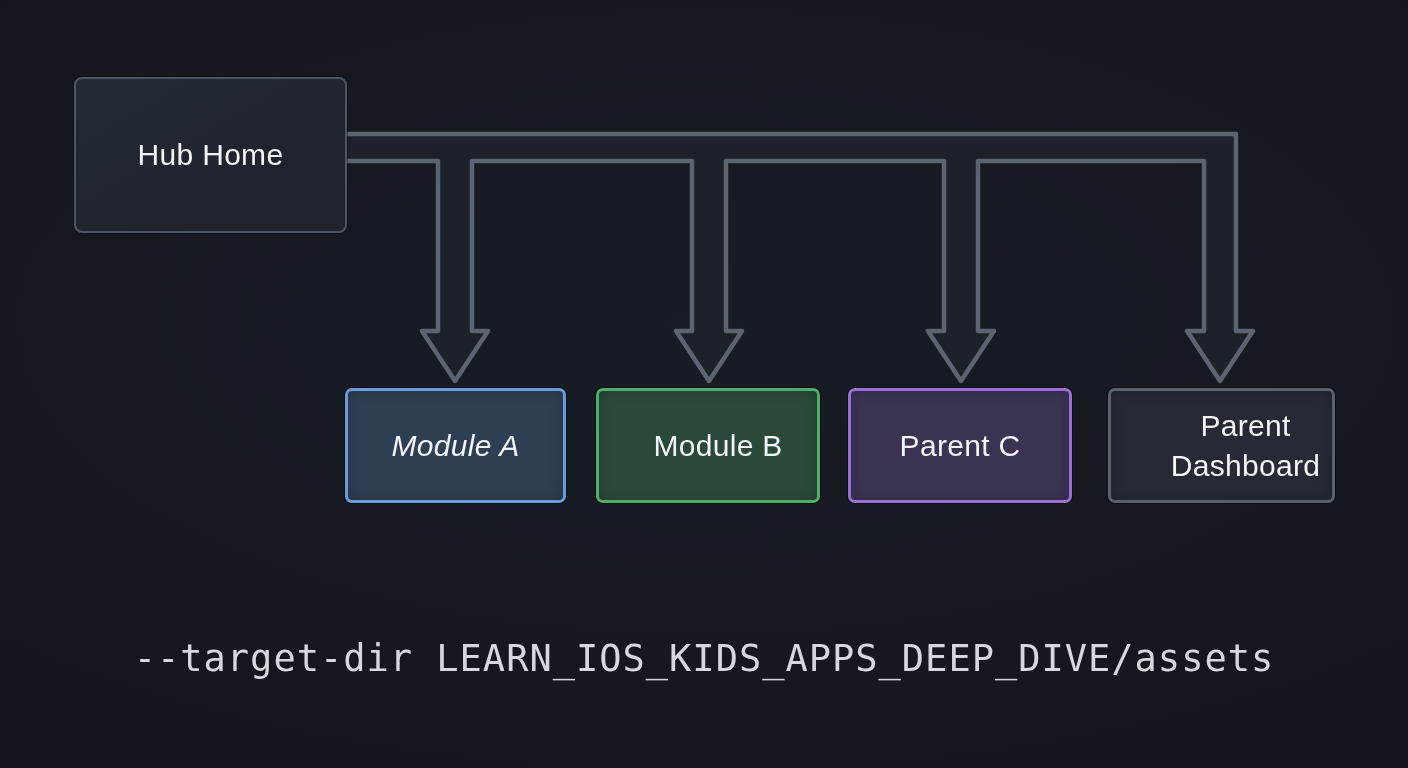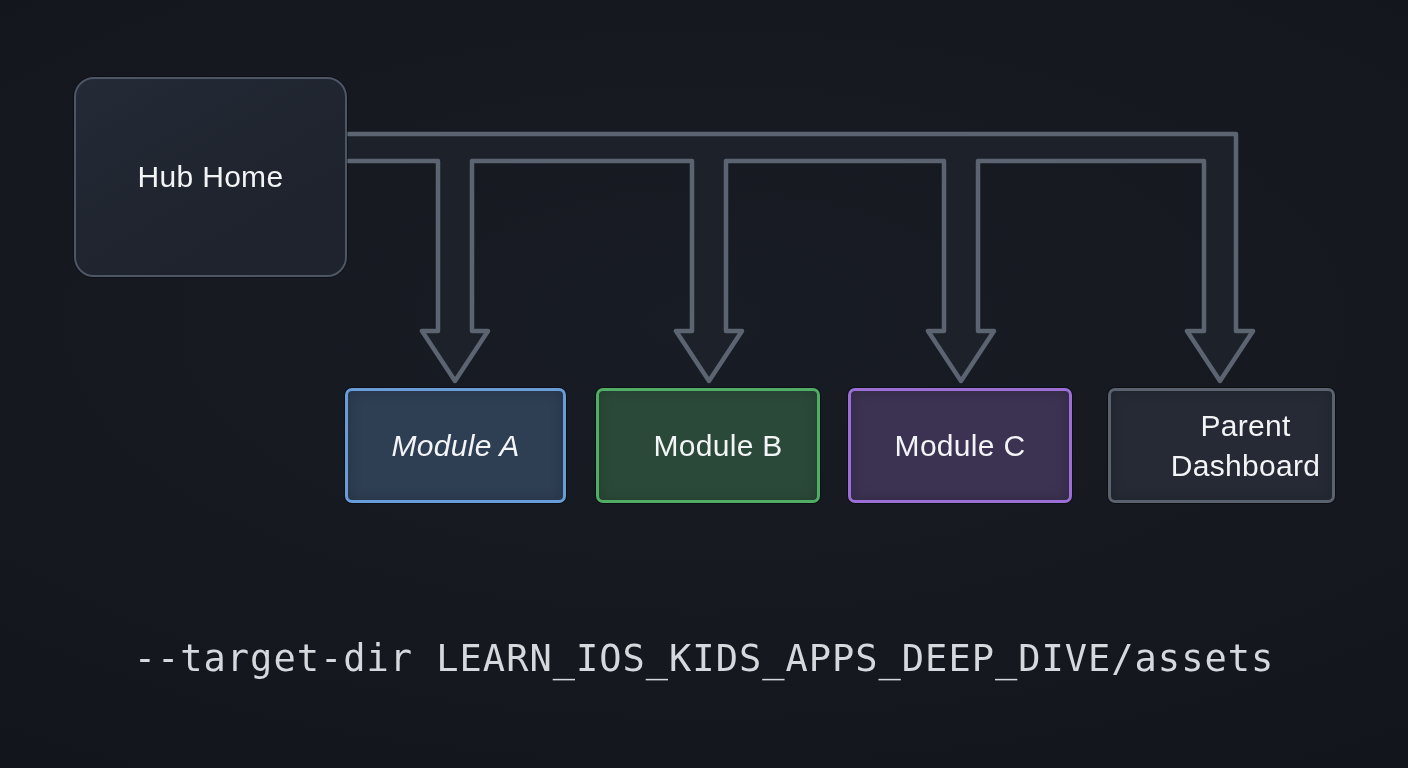--- a/index.html
+++ b/index.html
@@ -29,23 +29,23 @@
     text-align: center;
     color: #f2f4f6;
     font-size: 30px;
     line-height: 40px;
     letter-spacing: 0.3px;
   }
   .node-hub {
     left: 74px;
     top: 77px;
     width: 273px;
-    height: 200px;
+    height: 156px;
     border: 2.5px solid #4d5664;
-    border-radius: 20px;
+    border-radius: 8px;
     background: linear-gradient(150deg, #242a36 0%, #1e232d 70%);
     box-shadow: 0 0 0 1px rgba(0,0,0,0.35);
   }
   .node-module {
     top: 388px;
     height: 115px;
     border-width: 3px;
     border-style: solid;
     border-radius: 7px;
     box-shadow: 0 0 0 1px rgba(0,0,0,0.4), inset 0 0 14px rgba(0,0,0,0.18);
@@ -86,21 +86,21 @@
 
   <div class="node node-module node-module-a" style="background-color: rgb(46, 62, 83); border-color: rgb(104, 157, 218);">
     <span>Module A</span>
   </div>
 
   <div class="node node-module node-module-b" style="background-color: rgb(43, 73, 57); border-color: rgb(80, 173, 102);">
     <span>Module B</span>
   </div>
 
   <div class="node node-module node-module-c" style="background-color: rgb(60, 50, 82); border-color: rgb(155, 111, 214);">
-    <span>Module C</span>
+    <span>Parent C</span>
   </div>
 
   <div class="node node-module node-module-d" style="background-color: rgb(37, 42, 52); border-color: rgb(90, 98, 110); padding-left: 48px;">
     <span>Parent Dashboard</span>
   </div>
 
   <div class="command-line">--target-dir LEARN_IOS_KIDS_APPS_DEEP_DIVE/assets</div>
 
 </div>
 

